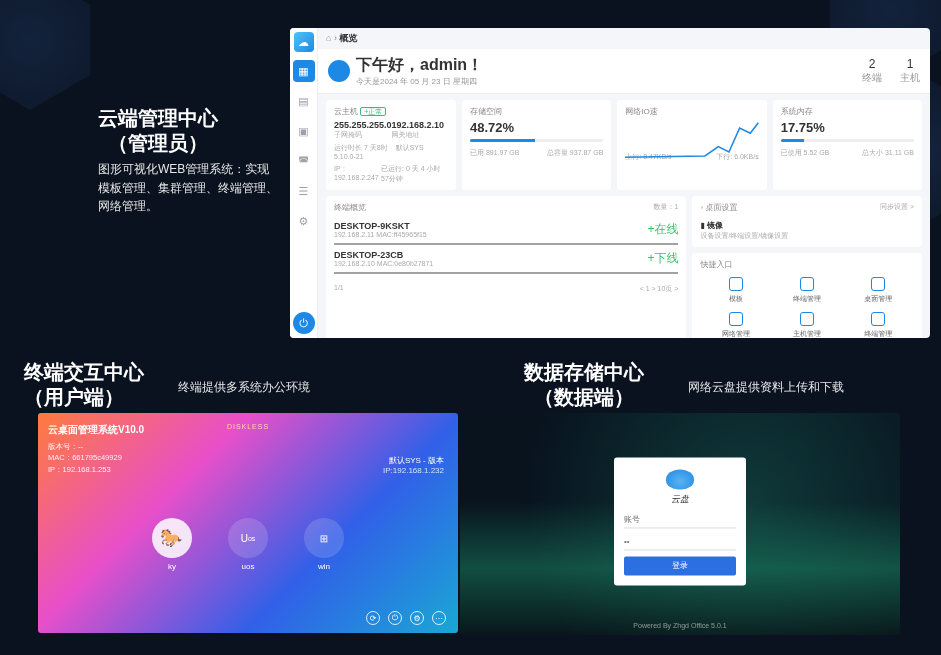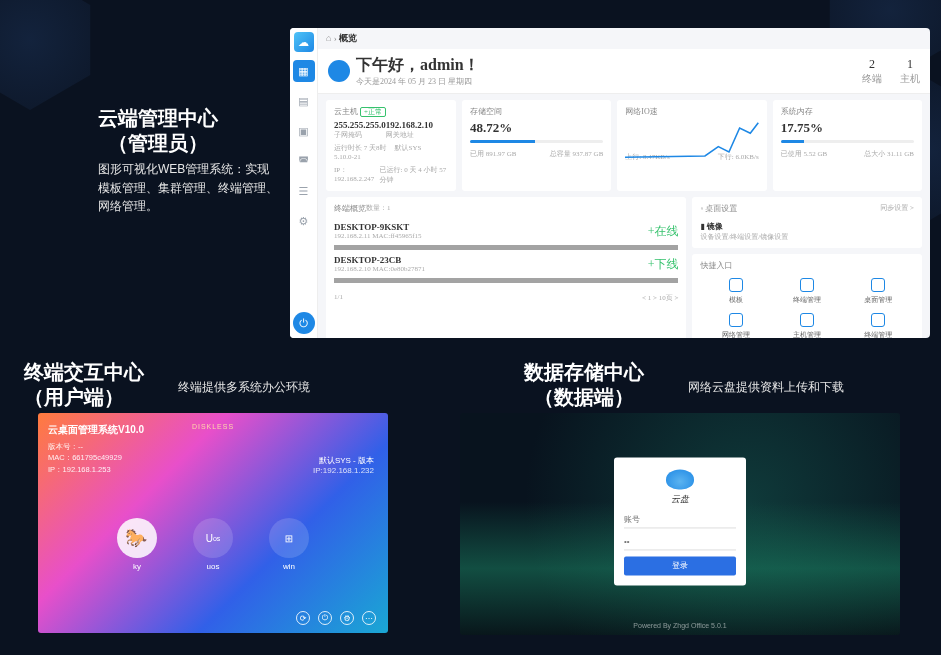--- a/index.html
+++ b/index.html
@@ -27,54 +27,54 @@
 }
 .admin-nav { width: 28px; background: #fff; border-right: 1px solid #eee;
   display: flex; flex-direction: column; align-items: center; padding-top: 4px; gap: 8px; }
 .admin-nav .logo { width: 20px; height: 20px; border-radius: 4px;
   background: linear-gradient(135deg,#4fc3f7,#1e88e5); display: flex;
   align-items: center; justify-content: center; color: #fff; font-size: 11px; }
 .nav-ico { width: 22px; height: 22px; border-radius: 4px; display: flex;
   align-items: center; justify-content: center; color: #9aa2ac; font-size: 11px; }
 .nav-ico.on { background: #1e88e5; color: #fff; }
 .nav-ico.bottom { margin-top: auto; margin-bottom: 4px; background: #1e88e5; color:#fff; border-radius: 50%; }
-.admin-main { flex: 1; display: flex; flex-direction: column; font-family: Liberation Serif, serif; }
+.admin-main { flex: 1; display: flex; flex-direction: column; }
 .crumb { padding: 4px 8px; font-size: 9px; color: #888; }
 .hdr { padding: 6px 10px; display: flex; align-items: center; gap: 6px;
   background: #fff; border-bottom: 1px solid #eee; }
 .hdr .ava { width: 22px; height: 22px; background: #1e88e5; border-radius: 50%; }
 .hdr .greet { font-size: 16px; font-weight: 600; }
 .hdr .date { font-size: 8px; color: #999; }
 .hdr .mets { margin-left: auto; display: flex; gap: 18px; text-align: center; }
 .hdr .mets .v { font-size: 12px; }
 .hdr .mets .l { font-size: 10px; color: #999; }
 .row { display: flex; gap: 6px; padding: 6px 8px 0; }
 .card { background: #fff; border-radius: 3px; padding: 6px 8px; }
 .card h5 { font-size: 8px; color: #888; font-weight: 400; margin-bottom: 3px; }
 .big { font-size: 13px; font-weight: 600; }
 .sub8 { font-size: 7px; color: #aaa; }
 .bar { height: 3px; background: #eee; border-radius: 2px; margin-top: 4px; overflow: hidden; }
 .bar > i { display: block; height: 100%; background: #1e88e5; }
 .flex1 { flex: 1; }
 .hosttag { font-size: 7px; color: #36c26d; border: 1px solid #36c26d; padding: 0 3px; border-radius: 2px; }
 .termrow { display: flex; justify-content: space-between; align-items: flex-end;
-  padding: 5px 0; border-bottom: 5px solid #a3a3a3; }
+  padding: 5px 0; border-bottom: 2px solid #a3a3a3; }
 .termrow:last-child { border: none; }
 .green { color: #36c26d; font-size: 12px; }
 .qlinks { display: flex; flex-wrap: wrap; }
 .qlink { width: 33.3%; text-align: center; padding: 4px 0; }
 .qlink .qi { width: 14px; height: 14px; margin: 0 auto 2px;
   border: 1px solid #1e88e5; border-radius: 3px; }
 .qlink span { font-size: 7px; color: #666; }
 .spark { position: relative; height: 26px; }
 .spark svg { position: absolute; inset: 0; }
 
 
 .term {
-  position: absolute; left: 38px; top: 413px; width: 350px; height: 220px;
+  position: absolute; left: 38px; top: 413px; width: 420px; height: 220px;
   background: linear-gradient(135deg,#ff7b3d,#e84fca,#3160e8,#1aa7d4);
   border-radius: 3px; padding: 10px; color: #fff; font-size: 8px;
   position: absolute; overflow: hidden;
 }
 .term-title { font-size: 10px; font-weight: 600; }
 .term-info { font-size: 7.5px; line-height: 1.5; margin-top: 4px; color: rgba(255,255,255,.9);}
 .term-right { position: absolute; right: 14px; top: 42px; text-align: right; }
 .osrow { position: absolute; left: 0; right: 0; top: 105px; display: flex;
   justify-content: center; gap: 36px; }
 .oscol { text-align: center; }
@@ -218,21 +218,21 @@
           </div>
         <div style="display:flex;justify-content:space-between;margin-top:6px">
           <span class="sub8">已使用 5.52 GB</span>
           <span class="sub8">总大小 31.11 GB</span>
         </div>
       </div>
     </div>
 
     <div class="row" style="flex:1;padding-bottom:6px">
       <div class="card" style="flex:1.5">
-        <div style="display:flex;justify-content:flex-start">
+        <div style="display:flex;justify-content:space-between">
           <h5 style="display:inline">终端概览</h5>
           <span class="sub8">数量：1</span>
         </div>
         <div class="termrow">
           <div>
               <div style="font-size:9px;font-weight:600">DESKTOP-9KSKT</div>
             <div class="sub8">192.168.2.11  MAC:ff45965f15</div>
             </div>
           <div class="green">+在线</div>
         </div>

